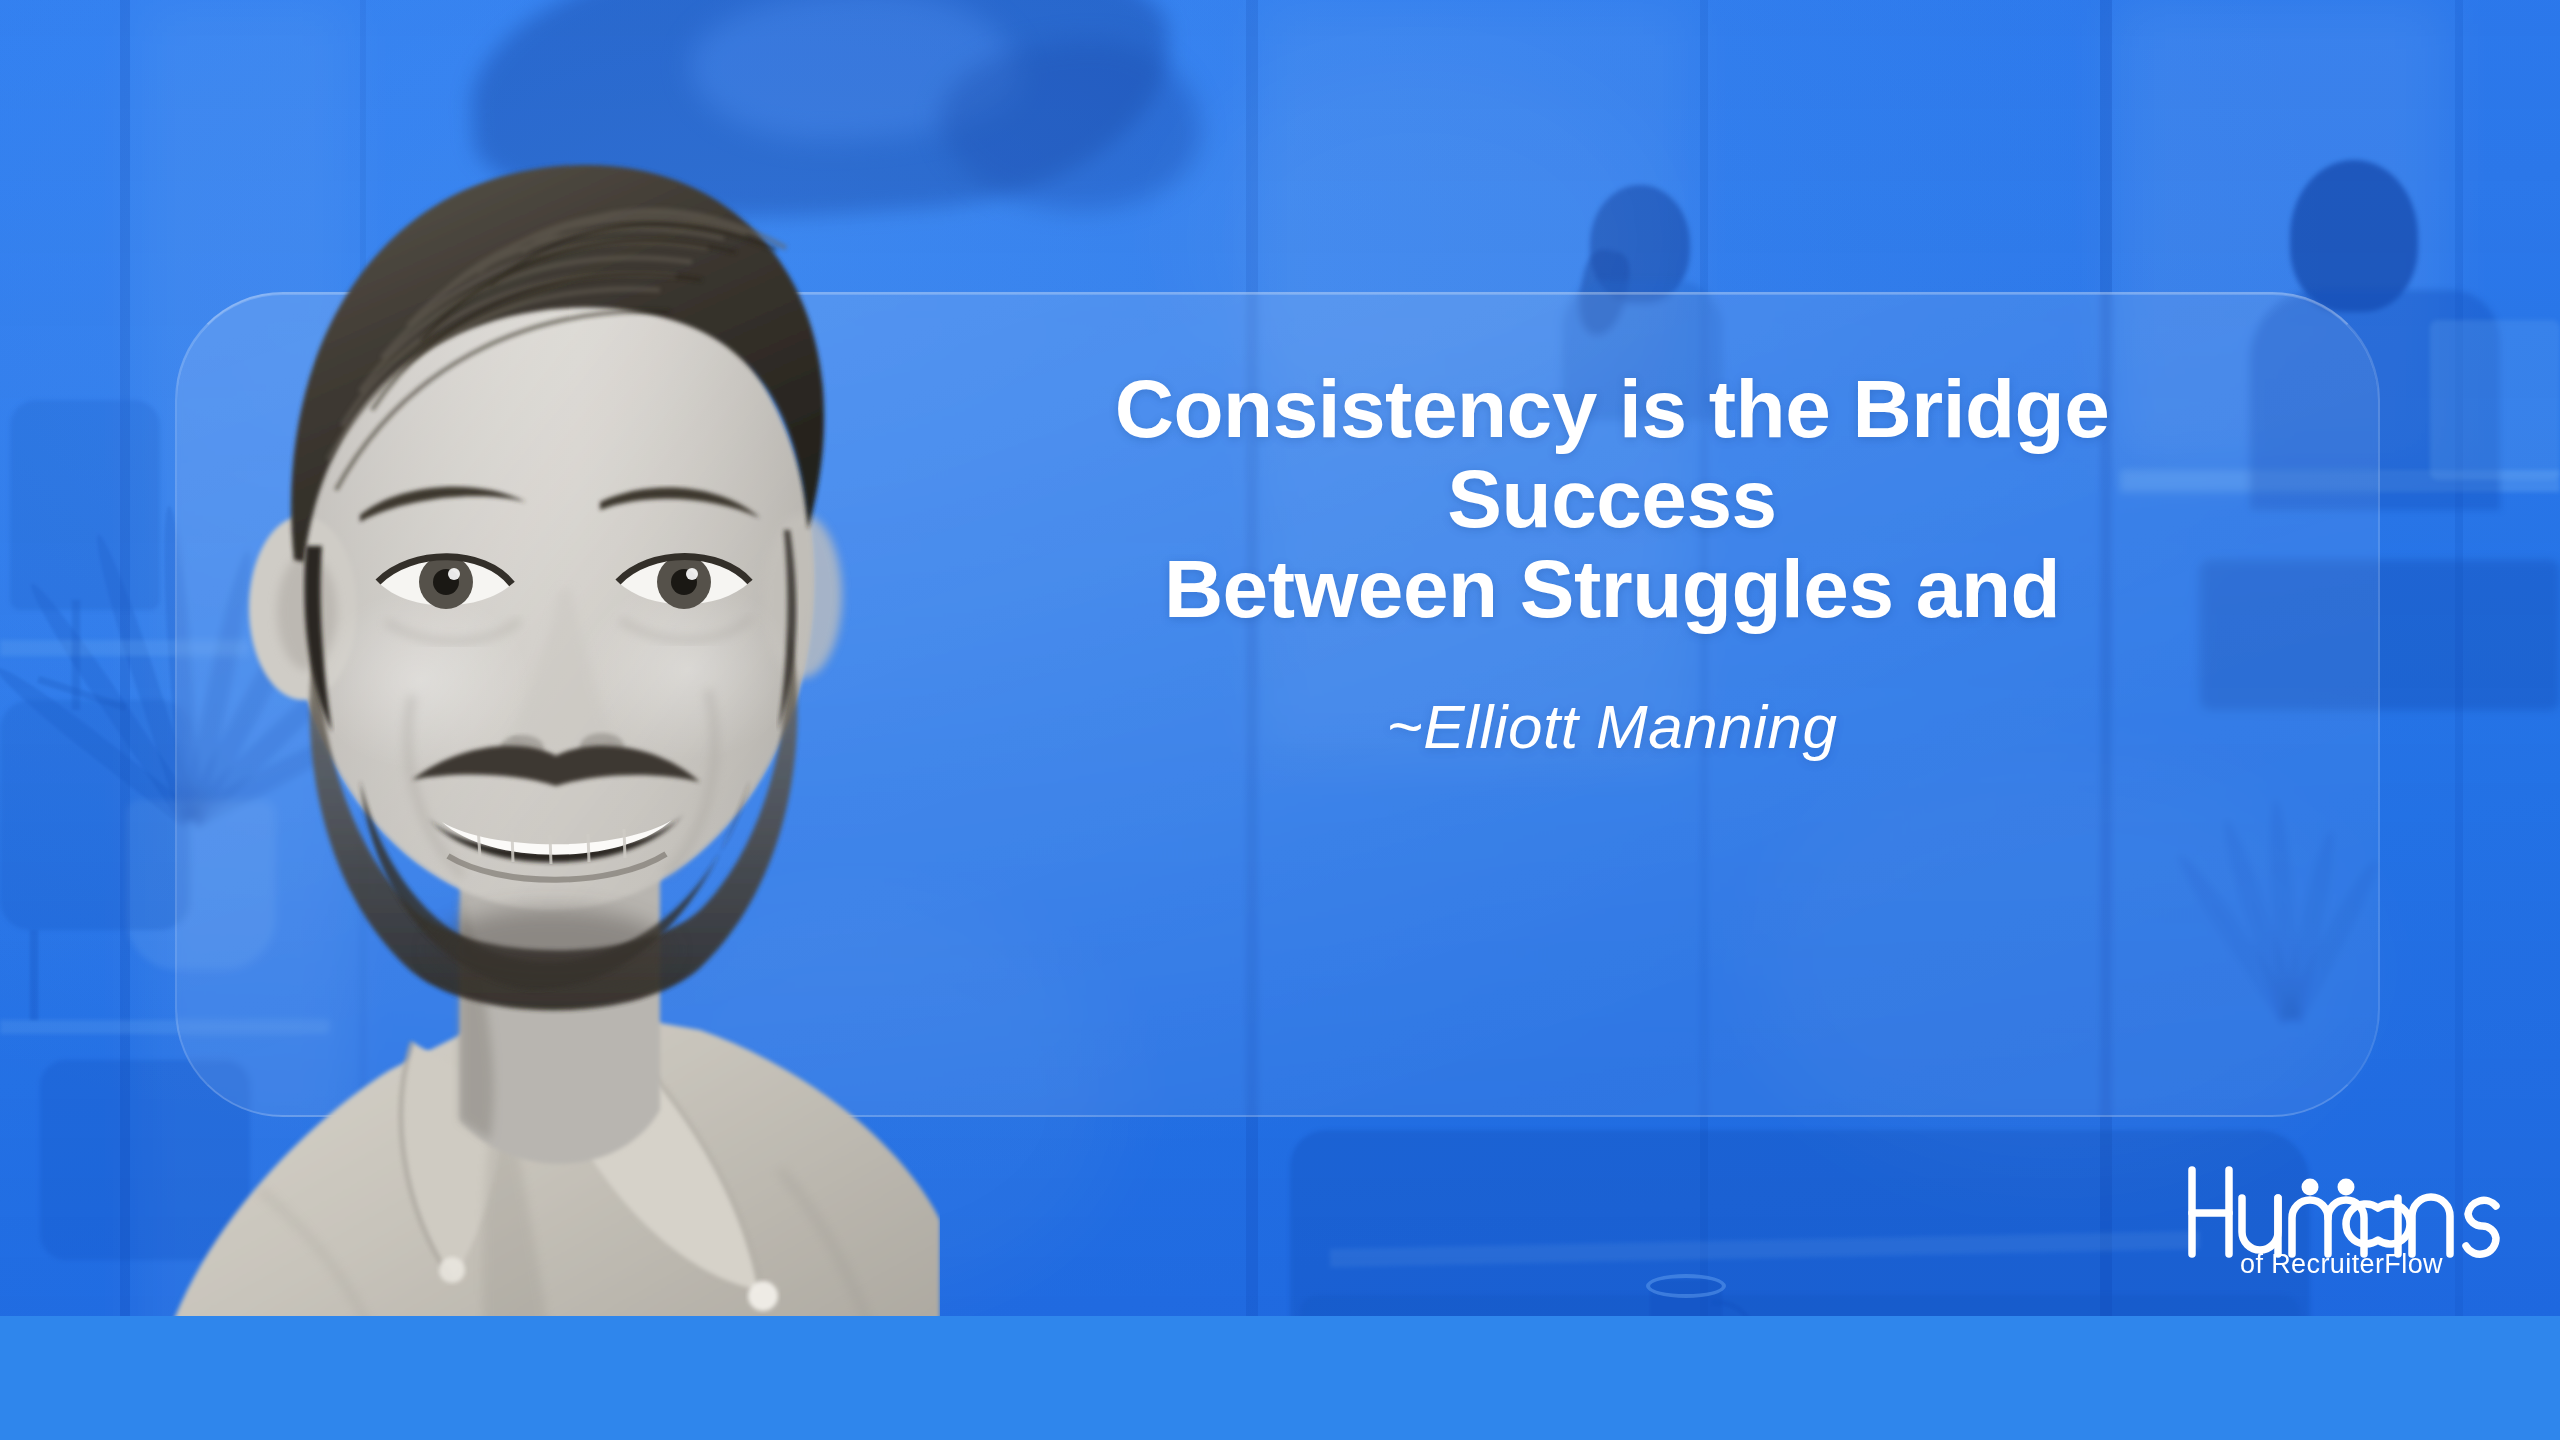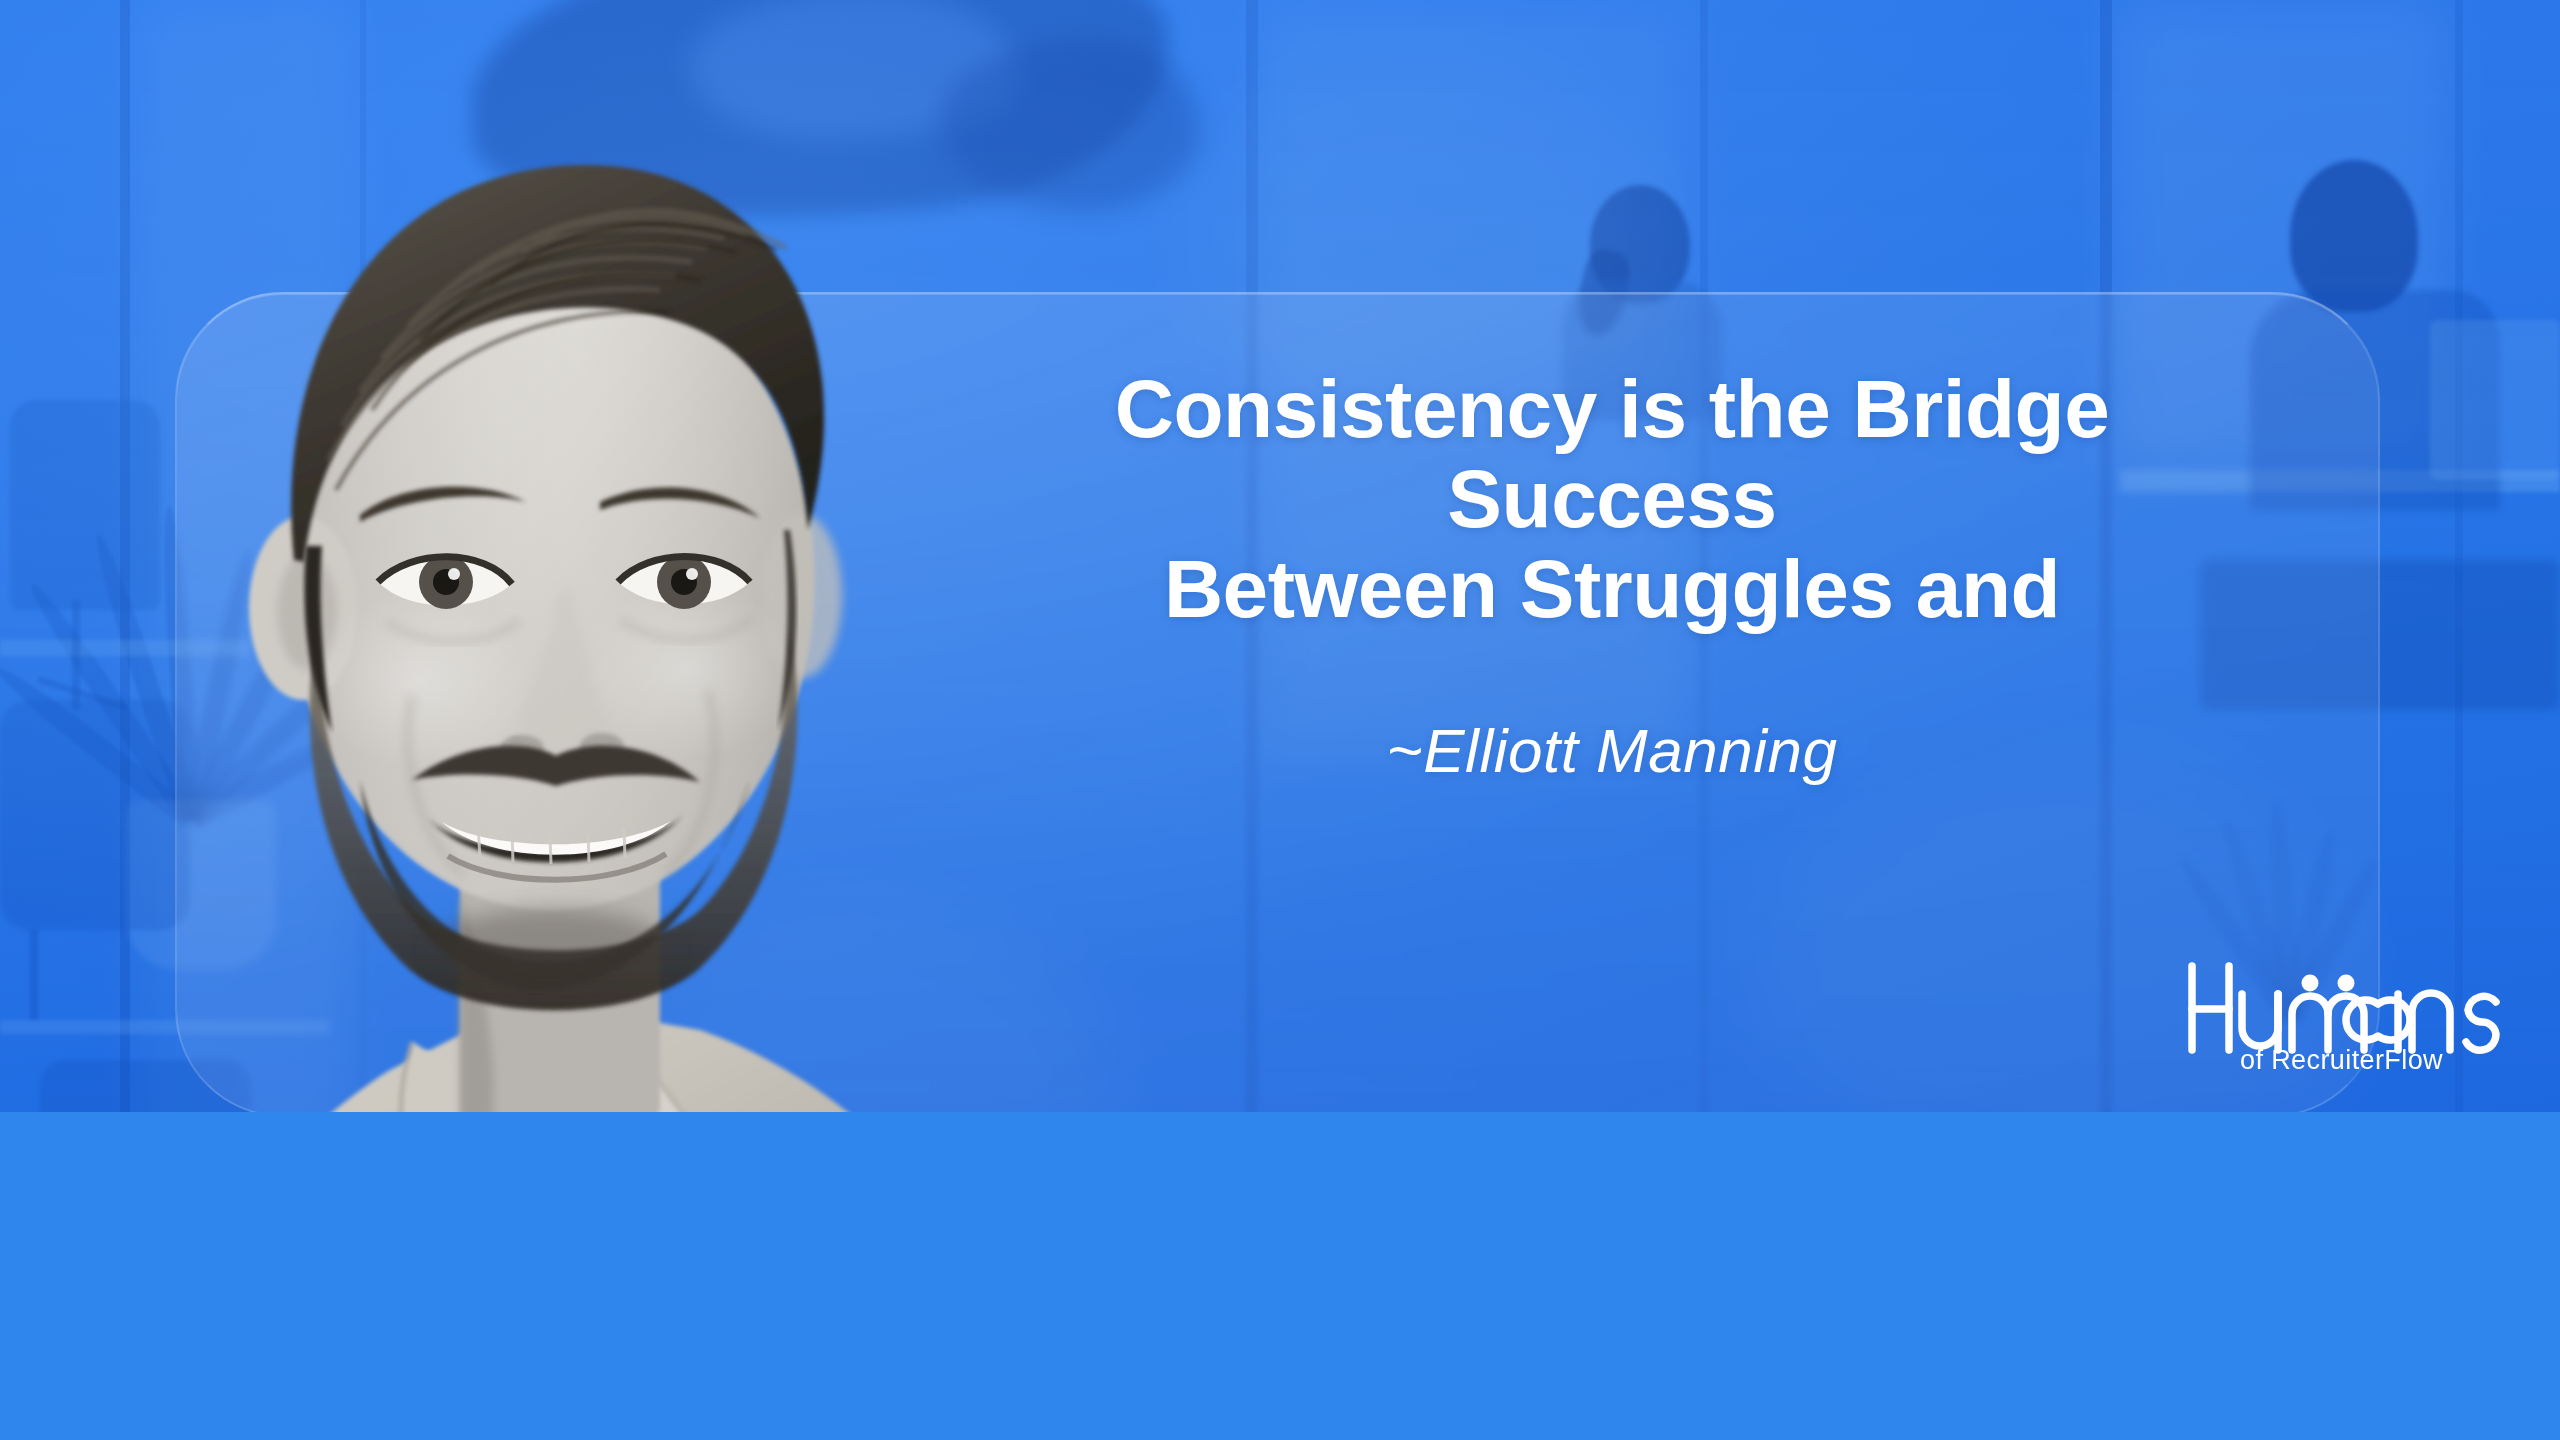--- a/index.html
+++ b/index.html
@@ -5,21 +5,21 @@
   * { margin:0; padding:0; box-sizing:border-box; }
   html, body {
     width:2560px; height:1440px;
     overflow:hidden;
     background:#2f86ec;
     font-family:"Liberation Sans", sans-serif;
   }
 
   #stage {
     position:relative;
-    width:2560px; height:1112px;
+    width:2560px; height:1316px;
     overflow:hidden;
   }
 
   
   .bg-layer { position:absolute; inset:0; overflow:hidden; }
 
   .bg-base {
     position:absolute; inset:0;
     background:
       linear-gradient(170deg, #3c92f5 0%, #3b8ef0 35%, #2f86ec 70%, #2b80e8 100%);
@@ -288,21 +288,21 @@
     font-weight:bold;
     font-size:82px;
     line-height:1.1;
     letter-spacing:-0.5px;
     text-shadow:0 2px 10px rgba(10,50,120,0.22);
     white-space:nowrap;
   }
   .quote-line.l3 { }
 
   #quote-author {
-    margin-top:80px;
+    margin-top:56px;
     color:#ffffff;
     font-family:"Liberation Sans", sans-serif;
     font-style:italic;
     font-weight:300;
     font-size:62px;
     letter-spacing:0.5px;
     text-shadow:0 2px 10px rgba(10,50,120,0.20);
   }
 
   

